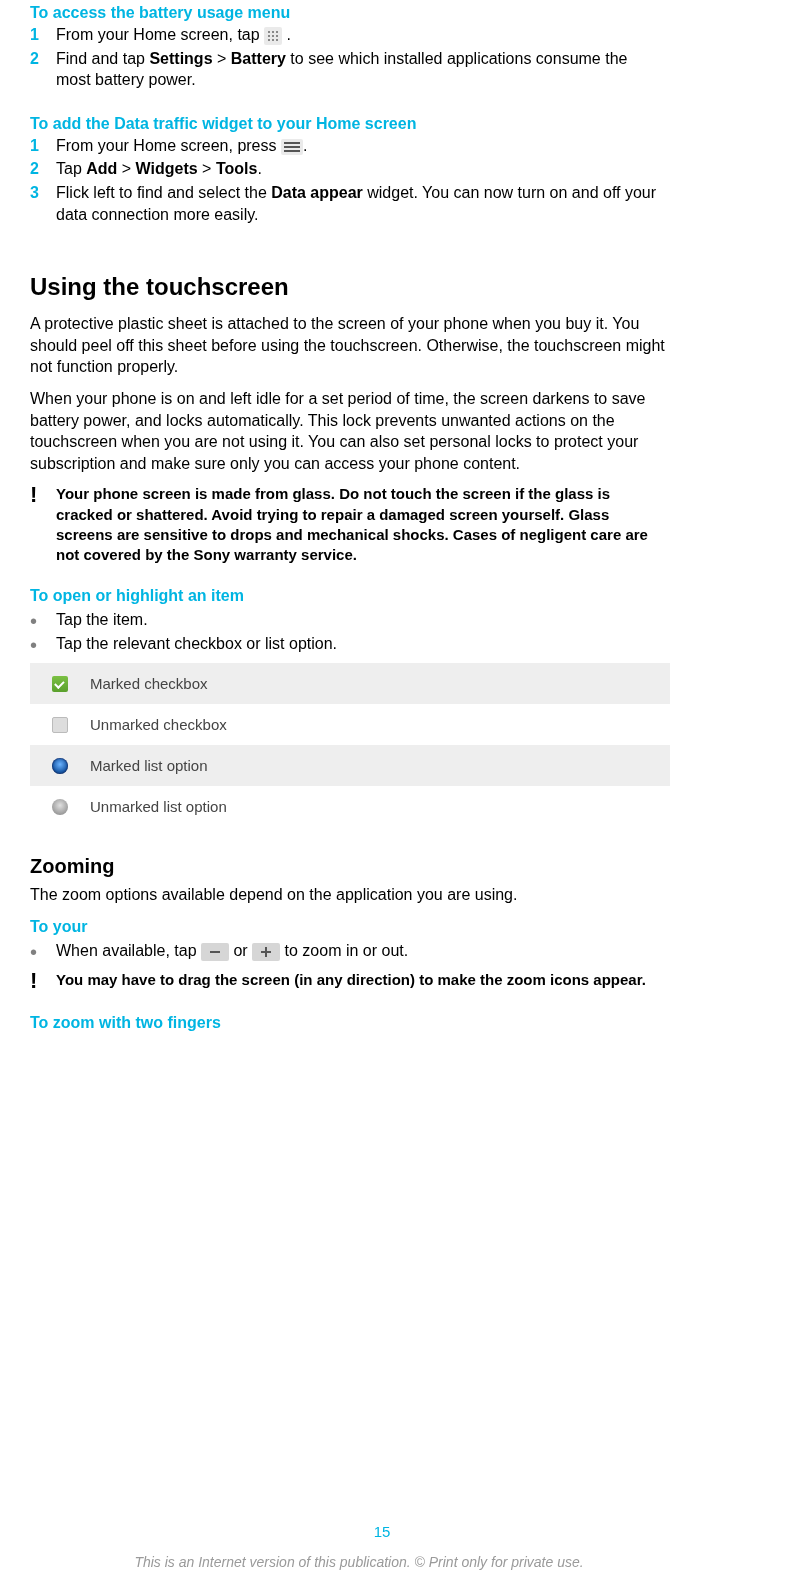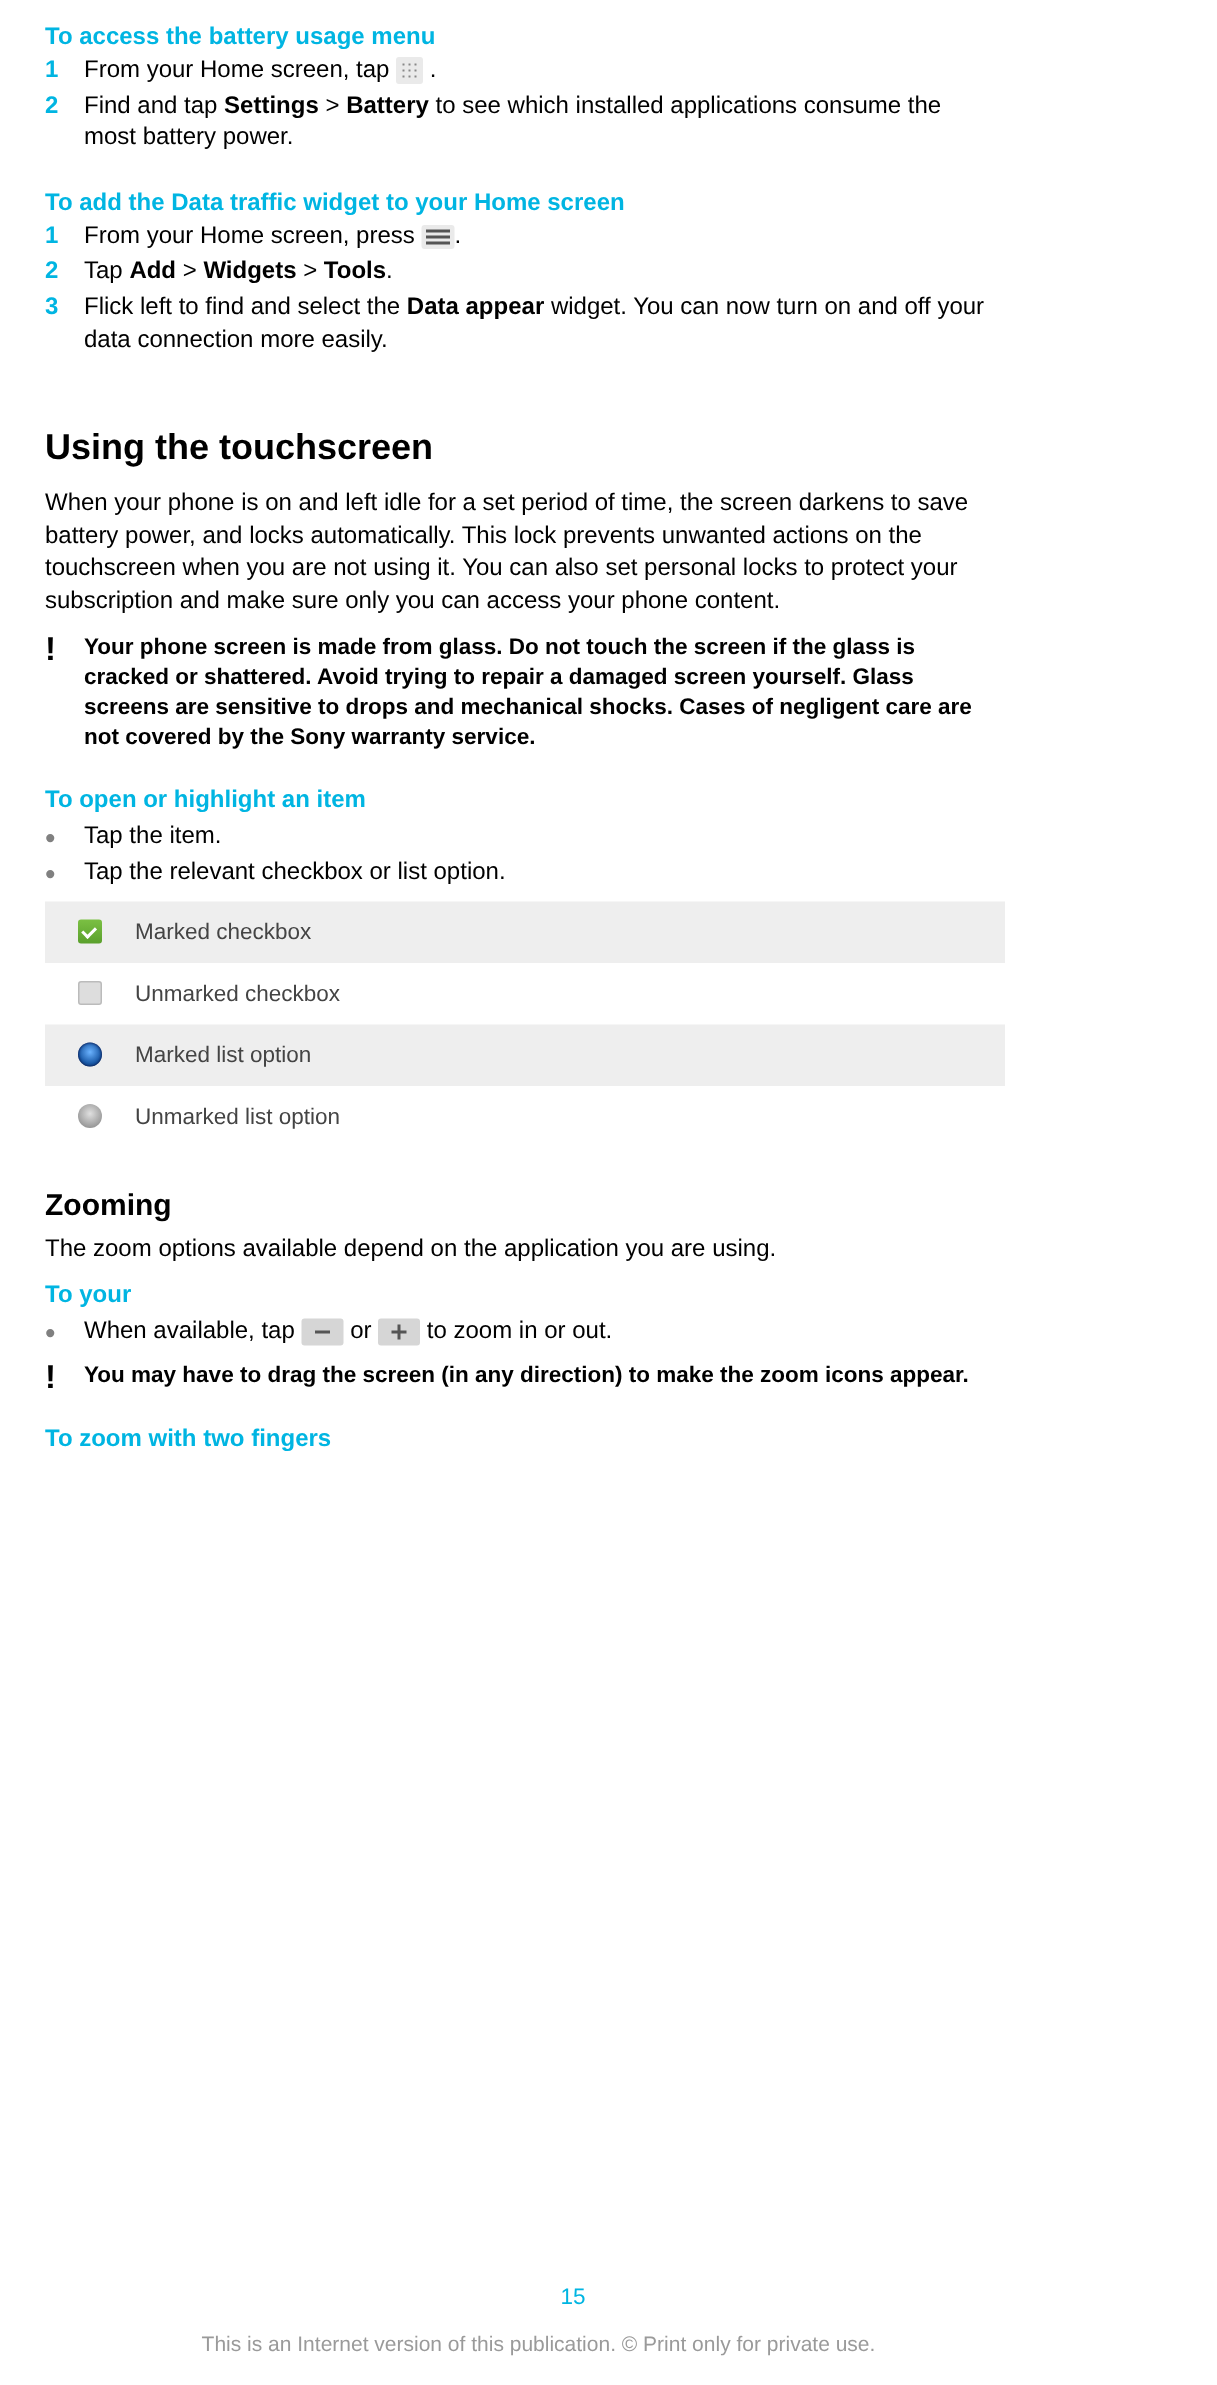--- a/index.html
+++ b/index.html
@@ -5,21 +5,21 @@
   * { box-sizing: border-box; margin: 0; padding: 0; }
   body {
     font-family: Helvetica, Arial, sans-serif;
     width: 811px;
     min-height: 1590px;
     background: #fff;
     position: relative;
     color: #000;
   }
   .content {
-    padding: 16px 0 0 30px;
+    padding: 4px 0 0 30px;
     width: 670px;
   }
   .blue-heading {
     color: #00b5e2;
     font-weight: bold;
     font-size: 16px;
   }
   .section-block { margin-bottom: 10px; }
   .step-row {
     display: flex;
@@ -189,20 +189,21 @@
     left:0;
   }
   .footer-line {
     position: absolute;
     bottom: 20px;
     width: 718px;
     text-align: center;
     color: #9a9a9a;
     font-size: 14px;
     left:0;
+    font-style:italic;
   }
 </style>
 </head>
 <body>
 
 <div class="content">
 
   <div class="section-block">
     <div class="blue-heading">To access the battery usage menu</div>
     <div class="step-row">
@@ -239,20 +240,21 @@
     </div>
     <div class="step-row">
       <div class="step-num">3</div>
       <div class="step-text">
         <span>Flick left to find and select the </span><span class="bold">Data appear</span><span> widget. You can now turn on and off your data connection more easily.</span>
       </div>
     </div>
   </div>
 
   <div class="h2-black">Using the touchscreen</div>
+  <div class="para">A protective plastic sheet is attached to the screen of your phone when you buy it. You should peel off this sheet before using the touchscreen. Otherwise, the touchscreen might not function properly.</div>
   <div class="para">When your phone is on and left idle for a set period of time, the screen darkens to save battery power, and locks automatically. This lock prevents unwanted actions on the touchscreen when you are not using it. You can also set personal locks to protect your subscription and make sure only you can access your phone content.</div>
   <div class="warning-row">
     <div class="warning-icon">!</div>
     <div class="warning-text">Your phone screen is made from glass. Do not touch the screen if the glass is cracked or shattered. Avoid trying to repair a damaged screen yourself. Glass screens are sensitive to drops and mechanical shocks. Cases of negligent care are not covered by the Sony warranty service.</div>
   </div>
 
   <div class="blue-heading indent-heading">To open or highlight an item</div>
   <div class="step-row">
     <div class="bullet-dot">•</div>
     <div class="step-text">Tap the item.</div>

